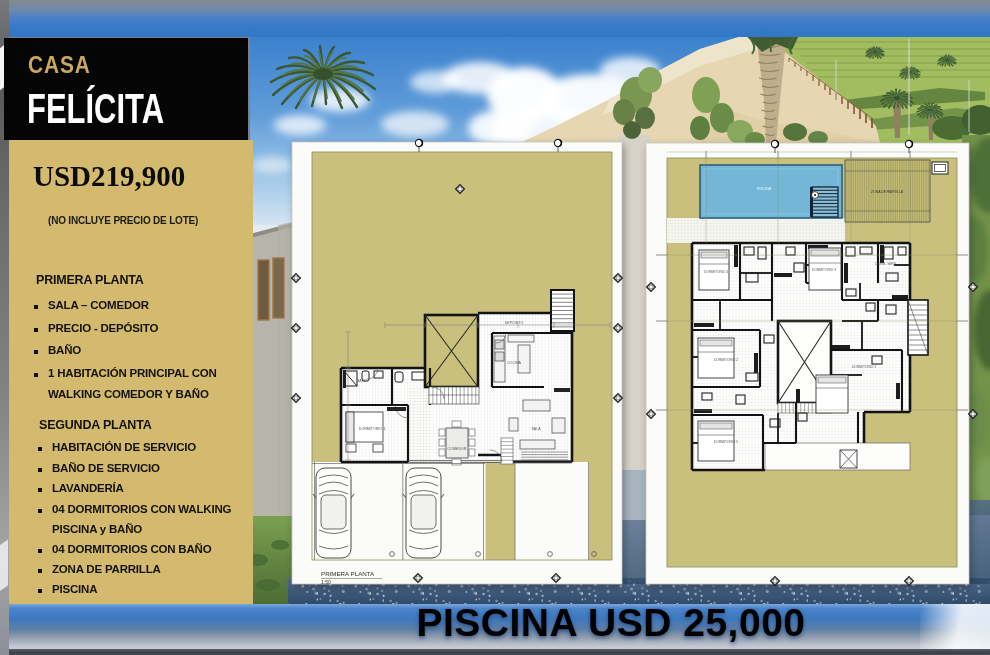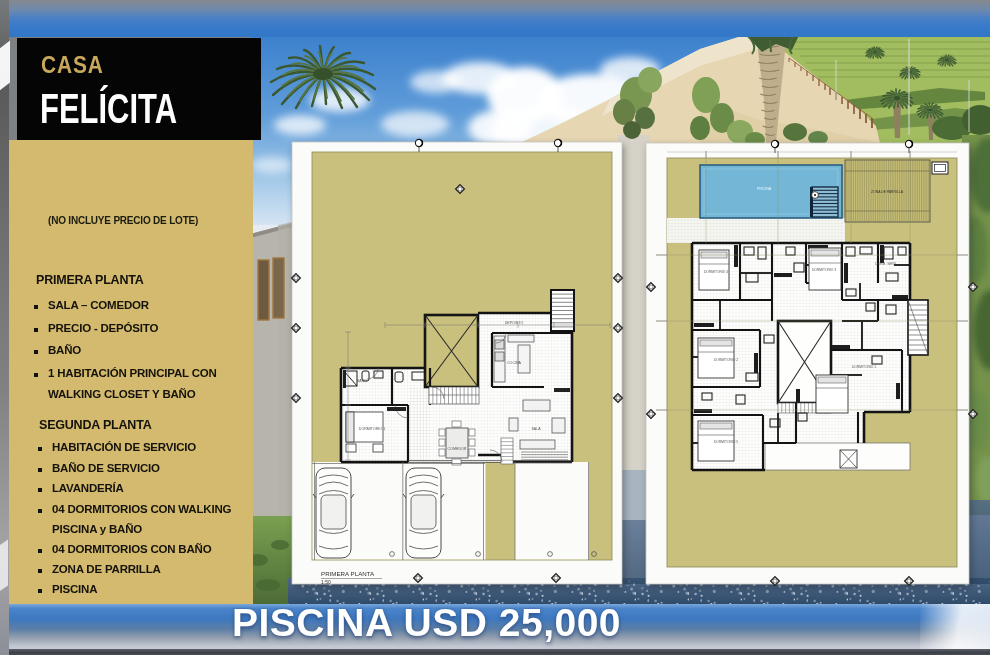--- a/index.html
+++ b/index.html
@@ -12,34 +12,34 @@
 .botband{position:absolute;left:0;top:604px;width:990px;height:46px;
   background:linear-gradient(180deg,#79a8da 0%,#4a84ca 10%,#3d78c0 32%,#5d7fa6 55%,#98a2b0 75%,#c2c7d2 92%,#c9ccd8 100%);}
 .botband .glare{position:absolute;right:0;top:0;width:70px;height:100%;
   background:linear-gradient(100deg,rgba(255,255,255,0) 0%,rgba(255,255,255,0.85) 55%,rgba(240,244,250,0.9) 100%);}
 .botstrip{position:absolute;left:0;top:649px;width:990px;height:6px;
   background:linear-gradient(180deg,#5a5f68 0%,#3c4048 60%,#484c54 100%);}
 .leftframe{position:absolute;left:0;top:0;width:9px;height:655px;
   background:linear-gradient(180deg,#76797c 0%,#595959 12%,#6e6e6e 35%,#828282 60%,#a5a5a5 85%,#8b8f98 100%);}
 .streak1{position:absolute;left:-4px;top:46px;width:14px;height:42px;background:#fdfdfd;transform:skewY(-38deg);opacity:.95;}
 .streak2{position:absolute;left:-8px;top:545px;width:16px;height:46px;background:#f4f4f6;transform:skewY(-35deg);opacity:.8;}
-.titlebox{position:absolute;left:17px;top:38px;width:244px;height:102px;background:#050505;}
+.titlebox{position:absolute;left:4px;top:38px;width:244px;height:102px;background:#050505;}
 .casa{position:absolute;left:24px;top:13px;font-size:24px;font-weight:bold;color:#c9a85c;letter-spacing:1px;transform:scaleX(0.87);transform-origin:0 0;}
 .felicita{position:absolute;left:23px;top:46px;font-size:43px;font-weight:bold;color:#fff;letter-spacing:0px;transform:scaleX(0.72);transform-origin:0 0;}
 .goldbox{position:absolute;left:9px;top:140px;width:244px;height:464px;background:#d3ba6e;}
 .price{position:absolute;left:33px;top:160px;font-family:"Liberation Serif",serif;
   font-size:29px;font-weight:bold;color:#0c0c0c;letter-spacing:0px;}
 .nolote{position:absolute;left:28px;top:215px;font-size:10px;font-weight:bold;color:#1b1b10;letter-spacing:-0.2px;padding-left:20px;}
 .l{position:absolute;font-size:11.5px;font-weight:bold;color:#14120a;letter-spacing:-0.2px;white-space:nowrap;}
 .hd{font-size:12.5px;}
 .bu{position:absolute;width:4px;height:4px;background:#111;}
 .s1{position:absolute;left:292px;top:142px;background:#fbfbf9;box-shadow:2px 3px 7px rgba(30,35,45,0.45);}
 .s2{position:absolute;left:646px;top:143px;background:#fbfbf9;box-shadow:2px 3px 7px rgba(30,35,45,0.45);}
-.piscina{position:absolute;left:232px;top:601px;width:758px;text-align:left;
-  font-size:39px;font-weight:bold;color:#ffffff;letter-spacing:0.5px;
+.piscina{position:absolute;left:232px;top:601px;width:758px;text-align:center;
+  font-size:39px;font-weight:bold;color:#000000;letter-spacing:0.5px;
   text-shadow:0 2px 4px rgba(40,70,120,0.75),0 0 2px rgba(60,90,140,0.5);}
 </style>
 </head>
 <body>
 <div class="page">
 
 <svg class="bg" width="990" height="655" viewBox="0 0 990 655">
 <defs>
 <linearGradient id="sky" x1="0" y1="0" x2="0" y2="1">
   <stop offset="0" stop-color="#3b80cd"></stop>
@@ -1015,38 +1015,39 @@
 
 <div class="titlebox">
 
 <div class="casa">CASA</div>
 
 <div class="felicita">FELÍCITA</div>
 </div>
 
 <div class="goldbox"></div>
 
+<div class="price">USD219,900</div>
 
 <div class="nolote">(NO INCLUYE PRECIO DE LOTE)</div>
 
 <div class="l hd" style="left:36px;top:273px">PRIMERA PLANTA</div>
 
 <div class="bu" style="left:34px;top:305px"></div>
 <div class="l" style="left:48px;top:299px">SALA – COMEDOR</div>
 
 <div class="bu" style="left:34px;top:328px"></div>
 <div class="l" style="left:48px;top:322px">PRECIO - DEPÓSITO</div>
 
 <div class="bu" style="left:34px;top:350px"></div>
 <div class="l" style="left:48px;top:344px">BAÑO</div>
 
 <div class="bu" style="left:34px;top:373px"></div>
 <div class="l" style="left:48px;top:367px">1 HABITACIÓN PRINCIPAL CON</div>
 
-<div class="l" style="left:48px;top:388px">WALKING CLOSET Y BAÑO</div>
+<div class="l" style="left:48px;top:388px">WALKING COMEDOR Y BAÑO</div>
 
 <div class="l hd" style="left:39px;top:418px">SEGUNDA PLANTA</div>
 
 <div class="bu" style="left:38px;top:447px"></div>
 <div class="l" style="left:52px;top:441px">HABITACIÓN DE SERVICIO</div>
 
 <div class="bu" style="left:38px;top:468px"></div>
 <div class="l" style="left:52px;top:462px">BAÑO DE SERVICIO</div>
 
 <div class="bu" style="left:38px;top:488px"></div>

